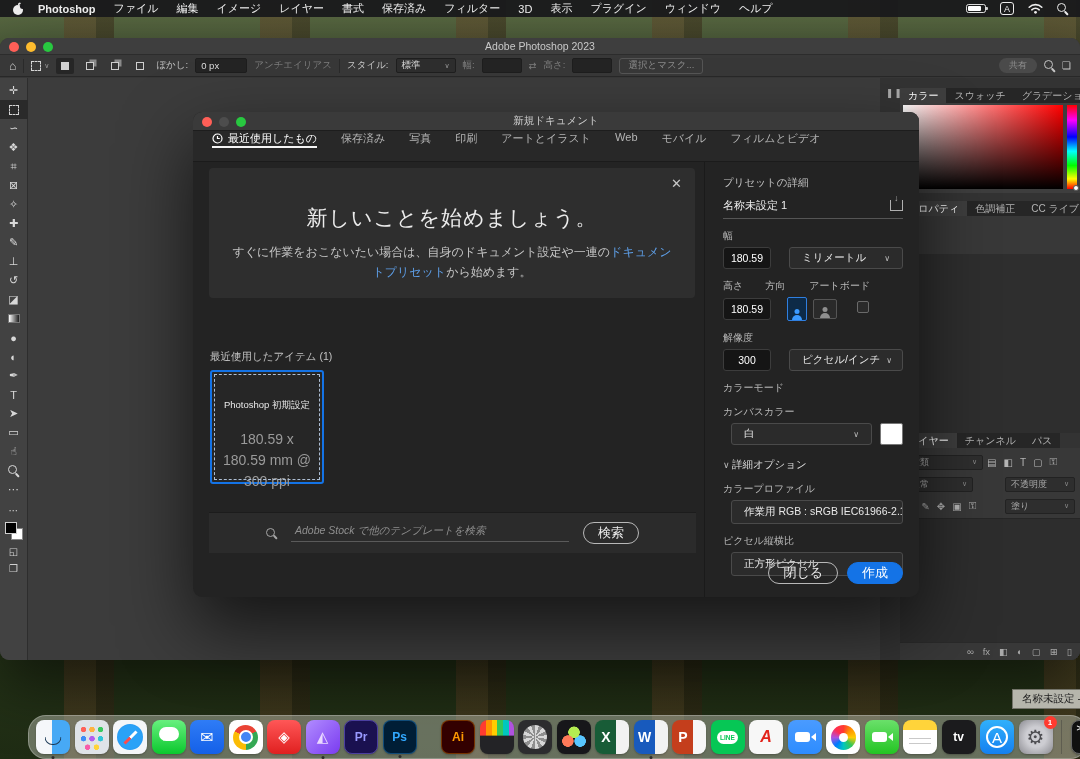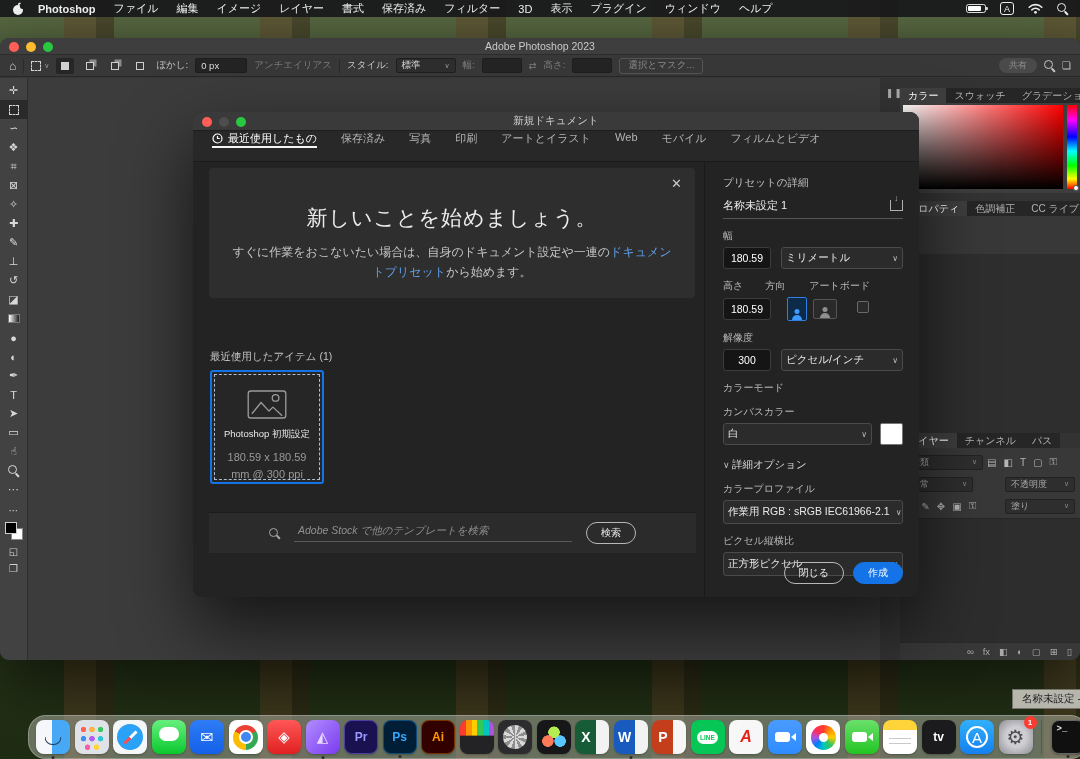--- a/index.html
+++ b/index.html
@@ -105,38 +105,38 @@
   .hero{position:absolute;left:16px;top:6px;width:486px;height:130px;background:#2e2e2e;border-radius:4px;text-align:center;}
   .hero h1{font-size:21px;font-weight:500;color:#ececec;margin-top:36px;letter-spacing:1px;}
   .hero p{font-size:12px;line-height:1.7;color:#c7c7c7;width:440px;margin:10px auto 0;}
   .hero a{color:#5e9fe8;text-decoration:none;}
   .hero .x{position:absolute;right:13px;top:9px;color:#c9c9c9;font-size:13px;line-height:1;}
   .recent-label{position:absolute;left:17px;top:188px;font-size:10.5px;color:#c4c4c4;}
   .recent-card{position:absolute;left:17px;top:208px;width:114px;height:114px;border:2px solid #1473e6;border-radius:3px;
     outline:1px dashed #aebfd4;outline-offset:-5px;background:#262626;display:flex;flex-direction:column;align-items:center;}
   .recent-card svg{margin-top:18px;}
   .card-title{font-size:9.5px;color:#e8e8e8;margin-top:9px;}
-  .card-sub{font-size:11px;color:#9a9a9a;margin-top:8px;width:100px;text-align:center;line-height:1.5;}
+  .card-sub{font-size:14px;color:#9a9a9a;margin-top:17px;width:100px;text-align:center;line-height:1.5;}
   .dlg-footer{position:absolute;left:16px;right:8px;bottom:44px;height:41px;background:#2b2b2b;border-top:1px solid #1c1c1c;
     display:flex;align-items:center;justify-content:center;gap:14px;}
   .stock-ph{font-size:10.5px;font-style:italic;color:#8f8f8f;border-bottom:1px solid #5a5a5a;padding:0 4px 3px;width:278px;}
   .pill{border:1.5px solid #b8b8b8;border-radius:12px;height:22px;padding:0 14px;display:flex;align-items:center;
-    font-size:10px;color:#efefef;background:transparent;}
+    font-size:13px;color:#efefef;background:transparent;}
   .pill.primary{background:#1473e6;border-color:#1473e6;color:#fff;}
 
   .side-h{margin-top:14px;color:#c4c4c4;}
   .preset-name{margin-top:8px;display:flex;align-items:center;border-bottom:1px solid #555;padding-bottom:5px;color:#efefef;font-size:11px;}
   .dl-ic{margin-left:auto;width:13px;height:11px;border:1px solid #b0b0b0;border-top:none;position:relative;}
   .dl-ic::before{content:"↓";position:absolute;left:3px;top:-7px;font-size:9px;color:#b0b0b0;}
   .fld-label{margin-top:10px;color:#b9b9b9;font-size:10px;display:flex;gap:0;}
   .frow{display:flex;align-items:center;margin-top:4px;gap:10px;}
   .numin{width:48px;height:22px;background:#151515;border:1px solid #3c3c3c;border-radius:3px;color:#fff;
     display:flex;align-items:center;justify-content:center;font-size:10.5px;}
   .dd{flex:1;height:22px;background:#2b2b2b;border:1px solid #4a4a4a;border-radius:3px;display:flex;align-items:center;
-    padding:0 4px;color:#e8e8e8;font-size:10.5px;white-space:nowrap;overflow:hidden;}
+    padding:0 12px;color:#e8e8e8;font-size:10.5px;white-space:nowrap;overflow:hidden;margin-left:8px;}
   .dd::after{content:"∨";font-size:8px;color:#bbb;margin-left:auto;padding-left:6px;}
   .tri-label{display:flex;margin-top:10px;font-size:10px;color:#b9b9b9;}
   .tri-label span:nth-child(2){margin-left:22px;}
   .tri-label span:nth-child(3){margin-left:24px;}
   .ori-row{display:flex;align-items:center;gap:6px;margin-top:4px;}
   .ori{border:1px solid #555;background:#2a2a2a;border-radius:2px;display:flex;align-items:flex-end;justify-content:center;}
   .ori.port{width:20px;height:24px;margin-left:10px;}
   .ori.land{width:24px;height:20px;}
   .ori.sel{border-color:#2f7fe0;background:#0d2a47;}
   .person{position:relative;width:10px;height:11px;}
@@ -181,21 +181,21 @@
     background:conic-gradient(from -60deg,#ea4335 0 120deg,#34a853 120deg 240deg,#fbbc05 240deg 360deg);}
   .app-chrome::after{content:"";position:absolute;width:10px;height:10px;border-radius:50%;background:#4285f4;border:2.5px solid #fff;}
   .app-diamond{background:linear-gradient(180deg,#ff5757,#e02020);}
   .app-diamond .glyph{color:#fff;font-size:15px;font-weight:normal;}
   .app-affinity{background:linear-gradient(135deg,#b18cff,#7a3bf0);}
   .app-affinity .glyph{color:#ead9ff;font-size:15px;font-weight:normal;}
   .app-premiere{background:#1a1150;border:1px solid #4b3fa0;}
   .app-premiere .glyph{color:#99f;font-size:12px;}
   .app-photoshop{background:#001e36;border:1px solid #31a8ff55;}
   .app-photoshop .glyph{color:#31a8ff;font-size:12px;}
-  .app-illustrator{background:#330000;border:1px solid #ff9a0055;}
+  .app-illustrator{background:#330000;border:1px solid #ff9a0055;margin-left:20px;}
   .app-illustrator .glyph{color:#ff9a00;font-size:12px;}
   .app-finalcut{background:linear-gradient(90deg,#ff3b30 0 17%,#ff9500 17% 34%,#ffcc00 34% 50%,#34c759 50% 67%,#00c7be 67% 84%,#af52de 84% 100%) top/100% 46% no-repeat,#232326;}
   .app-infuse{background:#2c2c2e;}
   .app-infuse::before{content:"";position:absolute;width:24px;height:24px;border-radius:50%;
     background:repeating-conic-gradient(#d8d8d8 0 20deg,#8f8f8f 20deg 40deg);}
   .app-resolve{background:
     radial-gradient(circle at 32% 62%,#ff7a59 0 5.5px,transparent 6px),
     radial-gradient(circle at 50% 36%,#b4ec51 0 5.5px,transparent 6px),
     radial-gradient(circle at 68% 62%,#58c6ff 0 5.5px,transparent 6px),#17171a;}
   .app-excel{background:linear-gradient(90deg,#185c37 0 62%,#f2f2f2 62%);}

